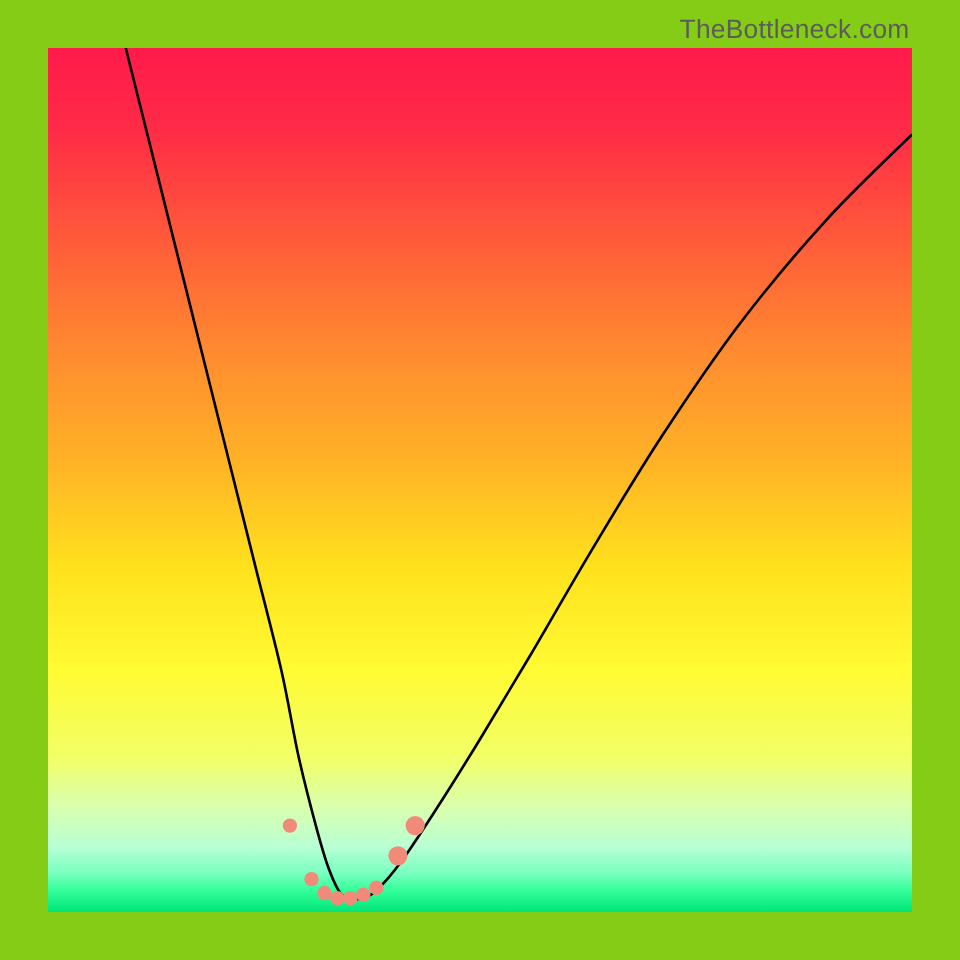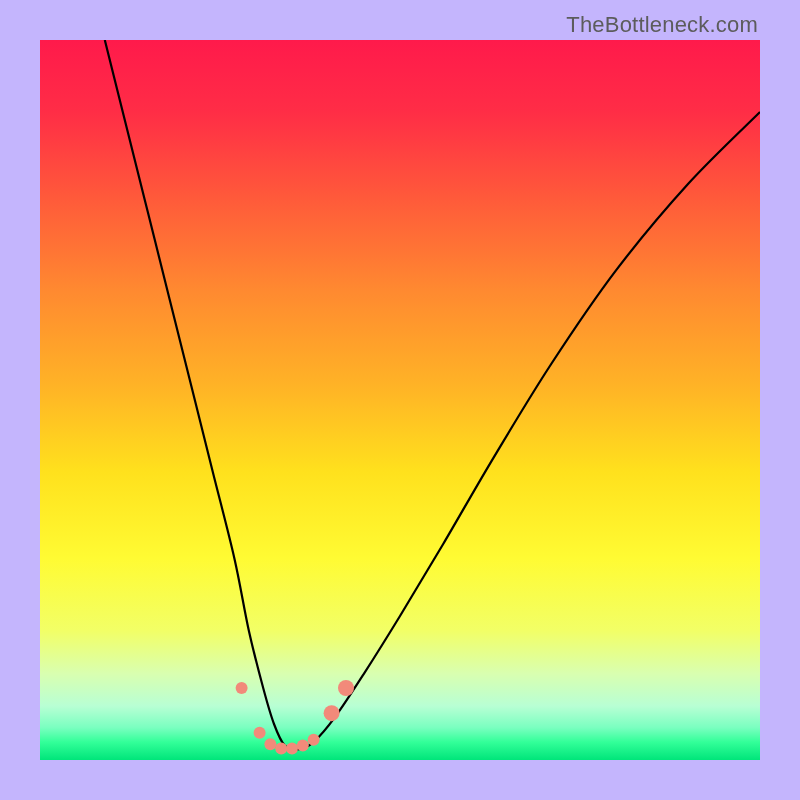--- a/index.html
+++ b/index.html
@@ -10,21 +10,21 @@
     background: #000;
     overflow: hidden;
     font-family: Arial, Helvetica, sans-serif;
   }
   .frame {
     position: absolute;
     left: 0;
     top: 0;
     width: 800px;
     height: 800px;
-    background: #c4b5fd;
+    background: #84cc16;
   }
   .plot-area {
     position: absolute;
     left: 40px;
     top: 40px;
     width: 720px;
     height: 720px;
     overflow: hidden;
   }
   .gradient {

